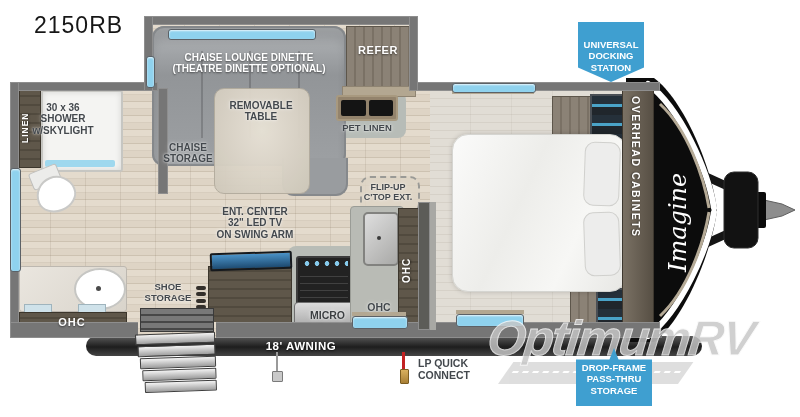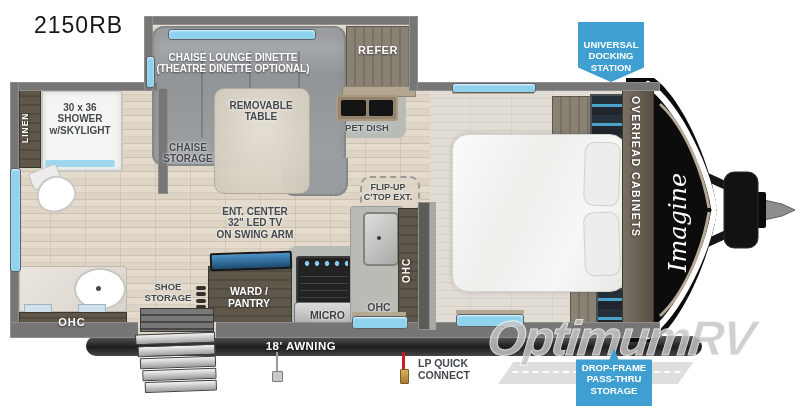--- a/index.html
+++ b/index.html
@@ -40,66 +40,64 @@
   <div class="abs floor" style="left:150px;top:22px;width:262px;height:66px;"></div>
   <div class="abs carpet" style="left:430px;top:91px;width:224px;height:233px;"></div>
 
   <div class="abs" style="left:288px;top:246px;width:116px;height:86px;background:#b8bcb6;border-radius:8px;"></div>
   <div class="abs" style="left:328px;top:92px;width:78px;height:46px;background:#b7bcb7;border-radius:8px;"></div>
 
   <div class="abs wood-d" style="left:19px;top:90px;width:20px;height:76px;"></div>
   <div class="flw vtf" style="left:21px;top:96px;height:64px;font-size:8.5px;letter-spacing:1px;">LINEN</div>
   <div class="abs" style="left:41px;top:90px;width:78px;height:78px;background:#f4f4f2;border:2px solid #c6c6c2;border-radius:3px;box-shadow:inset 0 0 6px rgba(0,0,0,.12);"></div>
   <div class="abs" style="left:45px;top:160px;width:70px;height:7px;background:#9fd8ee;border-radius:2px;"></div>
-  <div class="fl" style="left:41px;top:102px;width:78px;font-size:10px;">30 x 36
+  <div class="fl" style="left:24px;top:102px;width:78px;font-size:10px;">30 x 36
 SHOWER
 w/SKYLIGHT</div>
   <div class="abs" style="left:30px;top:168px;width:28px;height:16px;background:#ececea;border:1px solid #bfbfbd;border-radius:3px;transform:rotate(-22deg);"></div>
   <div class="abs" style="left:36px;top:176px;width:36px;height:32px;background:#fff;border:2px solid #c9c9c7;border-radius:50% 50% 50% 50% / 55% 55% 45% 45%;transform:rotate(-22deg);"></div>
   <div class="abs" style="left:19px;top:266px;width:106px;height:44px;background:linear-gradient(135deg,#eae6df,#d9d4cb);border:1px solid #bdb8b0;border-radius:3px;"></div>
   <div class="abs" style="left:74px;top:268px;width:48px;height:38px;background:#fff;border:2px solid #c6c6c3;border-radius:50%;"></div>
   <div class="abs" style="left:96px;top:286px;width:5px;height:5px;background:#4a4a4a;border-radius:50%;"></div>
   <div class="abs" style="left:24px;top:304px;width:26px;height:9px;background:#cfe2ea;border:1px solid #9fb4bd;"></div>
   <div class="abs" style="left:78px;top:304px;width:26px;height:9px;background:#cfe2ea;border:1px solid #9fb4bd;"></div>
   <div class="abs wood-d" style="left:19px;top:312px;width:106px;height:22px;"></div>
   <div class="flw" style="left:19px;top:316px;width:106px;font-size:11px;letter-spacing:1px;">OHC</div>
 
   <div class="abs" style="left:152px;top:26px;width:194px;height:140px;border-radius:12px;background:linear-gradient(180deg,#b3b6b9,#929598 35%,#9da0a3);box-shadow:inset 0 0 0 2px #85888b, inset 0 14px 10px rgba(0,0,0,.12);">
     <div class="seam" style="left:25%;"></div>
     <div class="seam" style="left:50%;"></div>
     <div class="seam" style="left:75%;"></div>
   </div>
   <div class="abs" style="left:282px;top:158px;width:62px;height:36px;background:#999c9f;border:2px solid #86898c;border-top:none;border-radius:0 0 12px 12px;"></div>
   <div class="win" style="left:168px;top:29px;width:146px;height:9px;"></div>
   <div class="win" style="left:146px;top:56px;width:7px;height:30px;"></div>
-  <div class="flw" style="left:142px;top:52px;width:182px;font-size:10px;">CHAISE LOUNGE DINETTE
+  <div class="flw" style="left:158px;top:52px;width:182px;font-size:10px;">CHAISE LOUNGE DINETTE
 (THEATRE DINETTE OPTIONAL)</div>
   <div class="abs" style="left:214px;top:88px;width:94px;height:104px;background:radial-gradient(ellipse at 50% 40%,#e8e2d6,#cfc8ba);border:1px solid #b3ac9e;border-radius:10px;opacity:.96;"></div>
   <div class="fl" style="left:214px;top:100px;width:94px;font-size:10px;">REMOVABLE
 TABLE</div>
   <div class="fl" style="left:156px;top:142px;width:64px;font-size:10px;">CHAISE
 STORAGE</div>
 
   <div class="abs wood-m" style="left:346px;top:26px;width:64px;height:64px;"></div>
   <div class="flw" style="left:346px;top:44px;width:64px;font-size:11px;letter-spacing:.5px;">REFER</div>
   <div class="abs" style="left:342px;top:86px;width:72px;height:9px;background:#b3a791;border:1px solid #8f8472;"></div>
 
   <div class="abs" style="left:336px;top:95px;width:62px;height:26px;background:#93836c;border:2px solid #a8997f;border-radius:3px;display:flex;gap:3px;padding:3px;box-sizing:border-box;">
     <div style="flex:1;background:#141414;border-radius:2px;"></div>
     <div style="flex:1;background:#141414;border-radius:2px;"></div>
   </div>
-  <div class="fl" style="left:330px;top:123px;width:74px;font-size:9.5px;">PET DISH</div>
+  <div class="fl" style="left:330px;top:123px;width:74px;font-size:9.5px;">PET LINEN</div>
 
   <div class="fl" style="left:200px;top:206px;width:110px;font-size:10px;">ENT. CENTER
 32" LED TV
 ON SWING ARM</div>
   <div class="abs" style="left:210px;top:252px;width:78px;height:14px;background:linear-gradient(180deg,#4b93c8,#1d4a70);border:2px solid #15191d;border-radius:2px;transform:rotate(-2deg);z-index:6;"></div>
   <div class="abs wood-d" style="left:208px;top:266px;width:82px;height:66px;"></div>
-  <div class="flw" style="left:208px;top:286px;width:82px;font-size:10.5px;">WARD /
-PANTRY</div>
   <div class="fl" style="left:142px;top:282px;width:52px;font-size:9.5px;">SHOE
 STORAGE</div>
   <div class="abs" style="left:196px;top:286px;width:10px;height:4px;background:#332f2a;border-radius:2px;"></div>
   <div class="abs" style="left:196px;top:292px;width:10px;height:4px;background:#332f2a;border-radius:2px;"></div>
   <div class="abs" style="left:196px;top:299px;width:10px;height:4px;background:#332f2a;border-radius:2px;"></div>
   <div class="abs" style="left:196px;top:305px;width:10px;height:4px;background:#332f2a;border-radius:2px;"></div>
 
   <div class="abs" style="left:296px;top:256px;width:56px;height:46px;background:#222;border:2px solid #3c3c3c;border-radius:3px;"></div>
   <div class="abs" style="left:300px;top:259px;width:48px;height:7px;background-image:radial-gradient(circle,#86cbec 2.2px,transparent 2.6px);background-size:10px 7px;background-position:2px 1px;"></div>
   <div class="abs" style="left:300px;top:270px;width:48px;height:28px;background:repeating-linear-gradient(180deg,transparent 0 6px,rgba(255,255,255,.14) 6px 7px);"></div>

